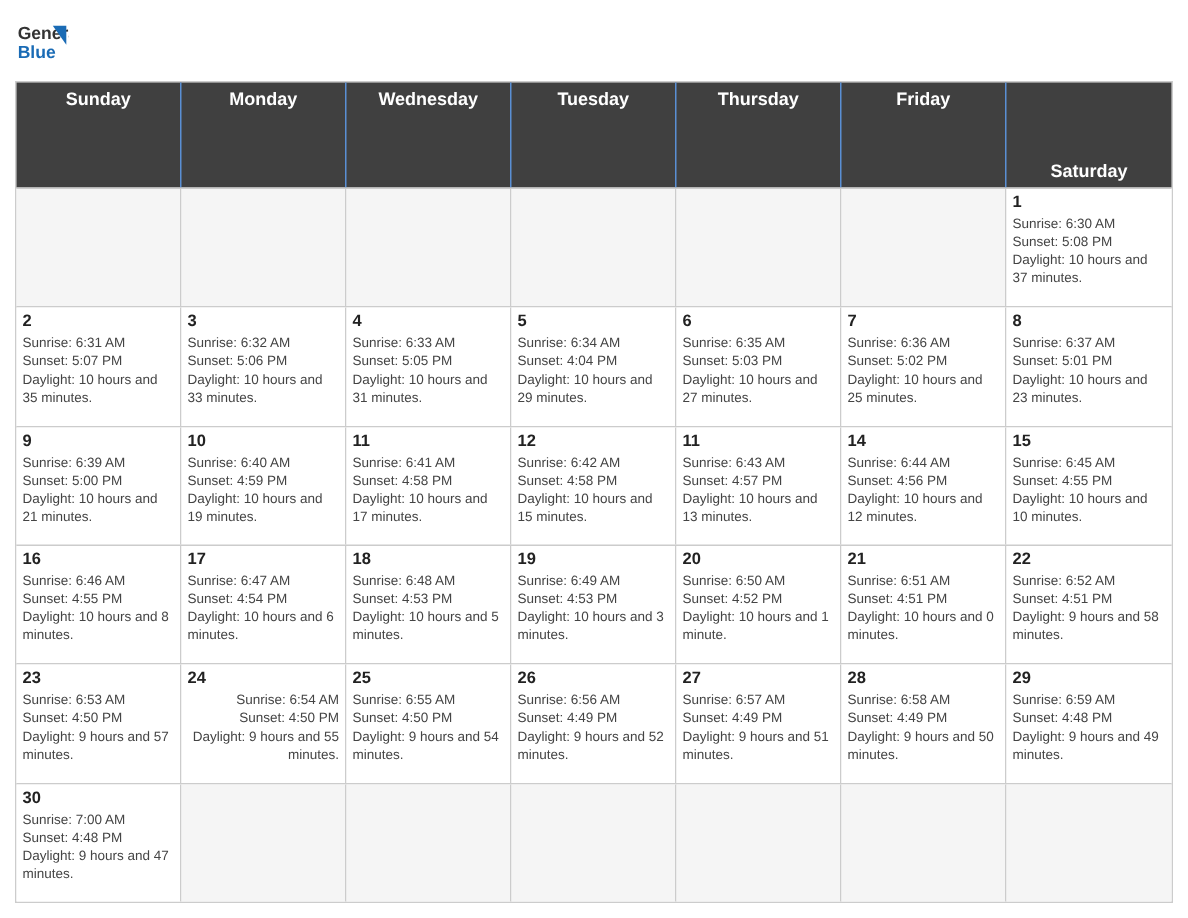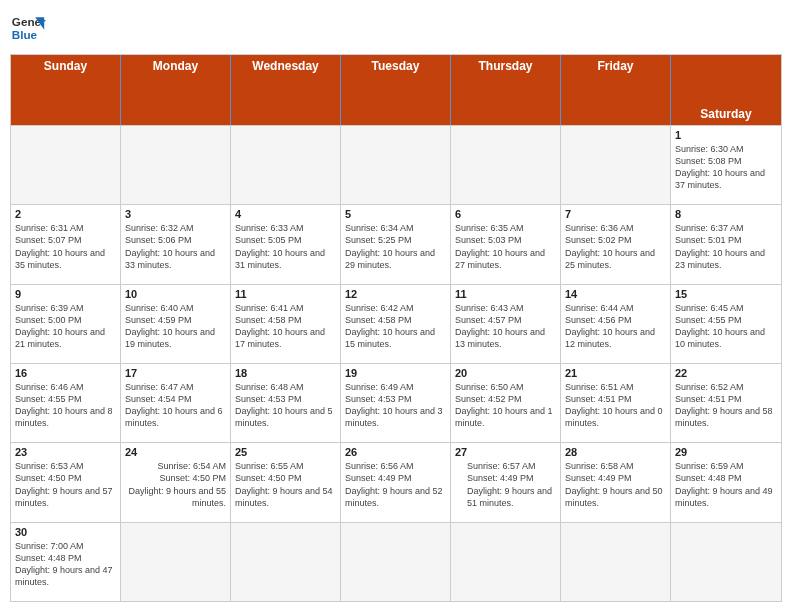--- a/index.html
+++ b/index.html
@@ -46,21 +46,21 @@
     }
     .calendar {
       flex: 1;
       border: 1px solid #ccc;
       display: flex;
       flex-direction: column;
     }
     .cal-header-row {
       display: grid;
       grid-template-columns: repeat(7, 1fr);
-      background-color: #c2410c;
+      background-color: #404040;
     }
     .cal-header-cell {
       color: #fff;
       text-align: center;
       font-size: 12px;
       font-weight: bold;
       padding: 4px 2px;
       border-right: 1px solid #5a8fd4;
     }
     .cal-header-cell:last-child { border-right: none; margin-top: 48px; }
@@ -156,21 +156,21 @@
           </div>
           <div class="cal-cell">
             <div class="cell-date">4</div>
             <div class="cell-info" style="white-space: pre-line;">Sunrise: 6:33 AM
 Sunset: 5:05 PM
 Daylight: 10 hours and 31 minutes.</div>
           </div>
           <div class="cal-cell">
             <div class="cell-date">5</div>
             <div class="cell-info" style="white-space: pre-line;">Sunrise: 6:34 AM
-Sunset: 5:25 PM
+Sunset: 4:04 PM
 Daylight: 10 hours and 29 minutes.</div>
           </div>
           <div class="cal-cell">
             <div class="cell-date">6</div>
             <div class="cell-info" style="white-space: pre-line;">Sunrise: 6:35 AM
 Sunset: 5:03 PM
 Daylight: 10 hours and 27 minutes.</div>
           </div>
           <div class="cal-cell">
             <div class="cell-date">7</div>
@@ -293,21 +293,21 @@
 Daylight: 9 hours and 54 minutes.</div>
           </div>
           <div class="cal-cell">
             <div class="cell-date">26</div>
             <div class="cell-info" style="white-space: pre-line;">Sunrise: 6:56 AM
 Sunset: 4:49 PM
 Daylight: 9 hours and 52 minutes.</div>
           </div>
           <div class="cal-cell">
             <div class="cell-date">27</div>
-            <div class="cell-info" style="white-space: pre-line; margin-left: 12px;">Sunrise: 6:57 AM
+            <div class="cell-info" style="white-space: pre-line;">Sunrise: 6:57 AM
 Sunset: 4:49 PM
 Daylight: 9 hours and 51 minutes.</div>
           </div>
           <div class="cal-cell">
             <div class="cell-date">28</div>
             <div class="cell-info" style="white-space: pre-line;">Sunrise: 6:58 AM
 Sunset: 4:49 PM
 Daylight: 9 hours and 50 minutes.</div>
           </div>
           <div class="cal-cell">

